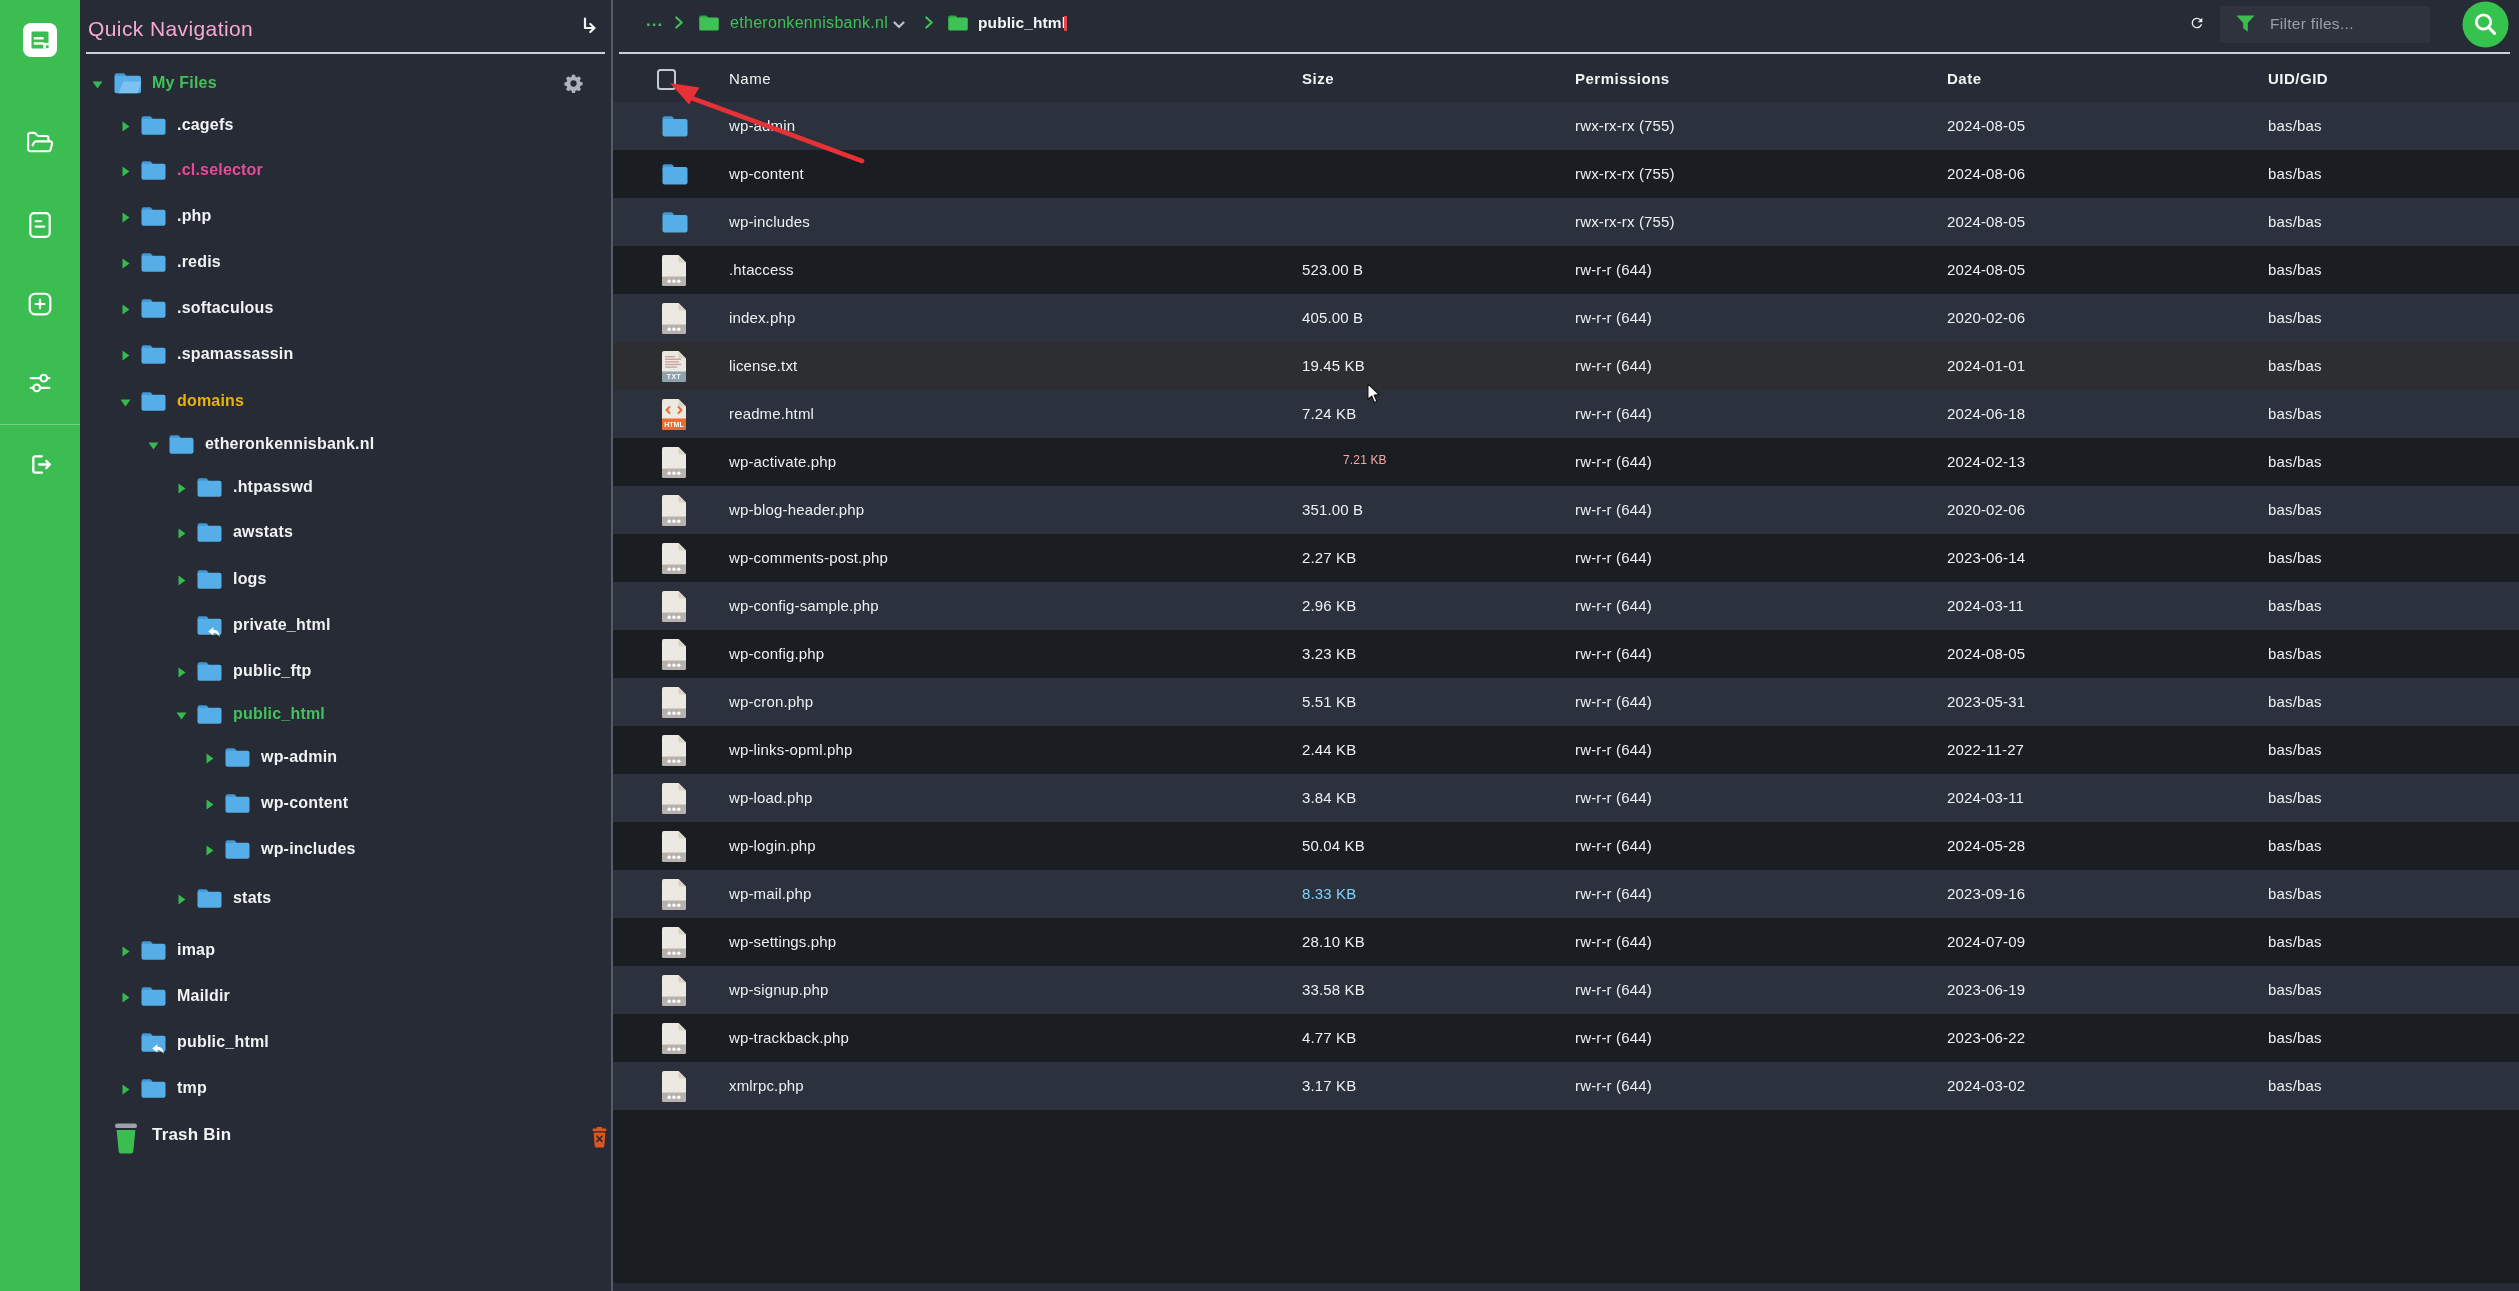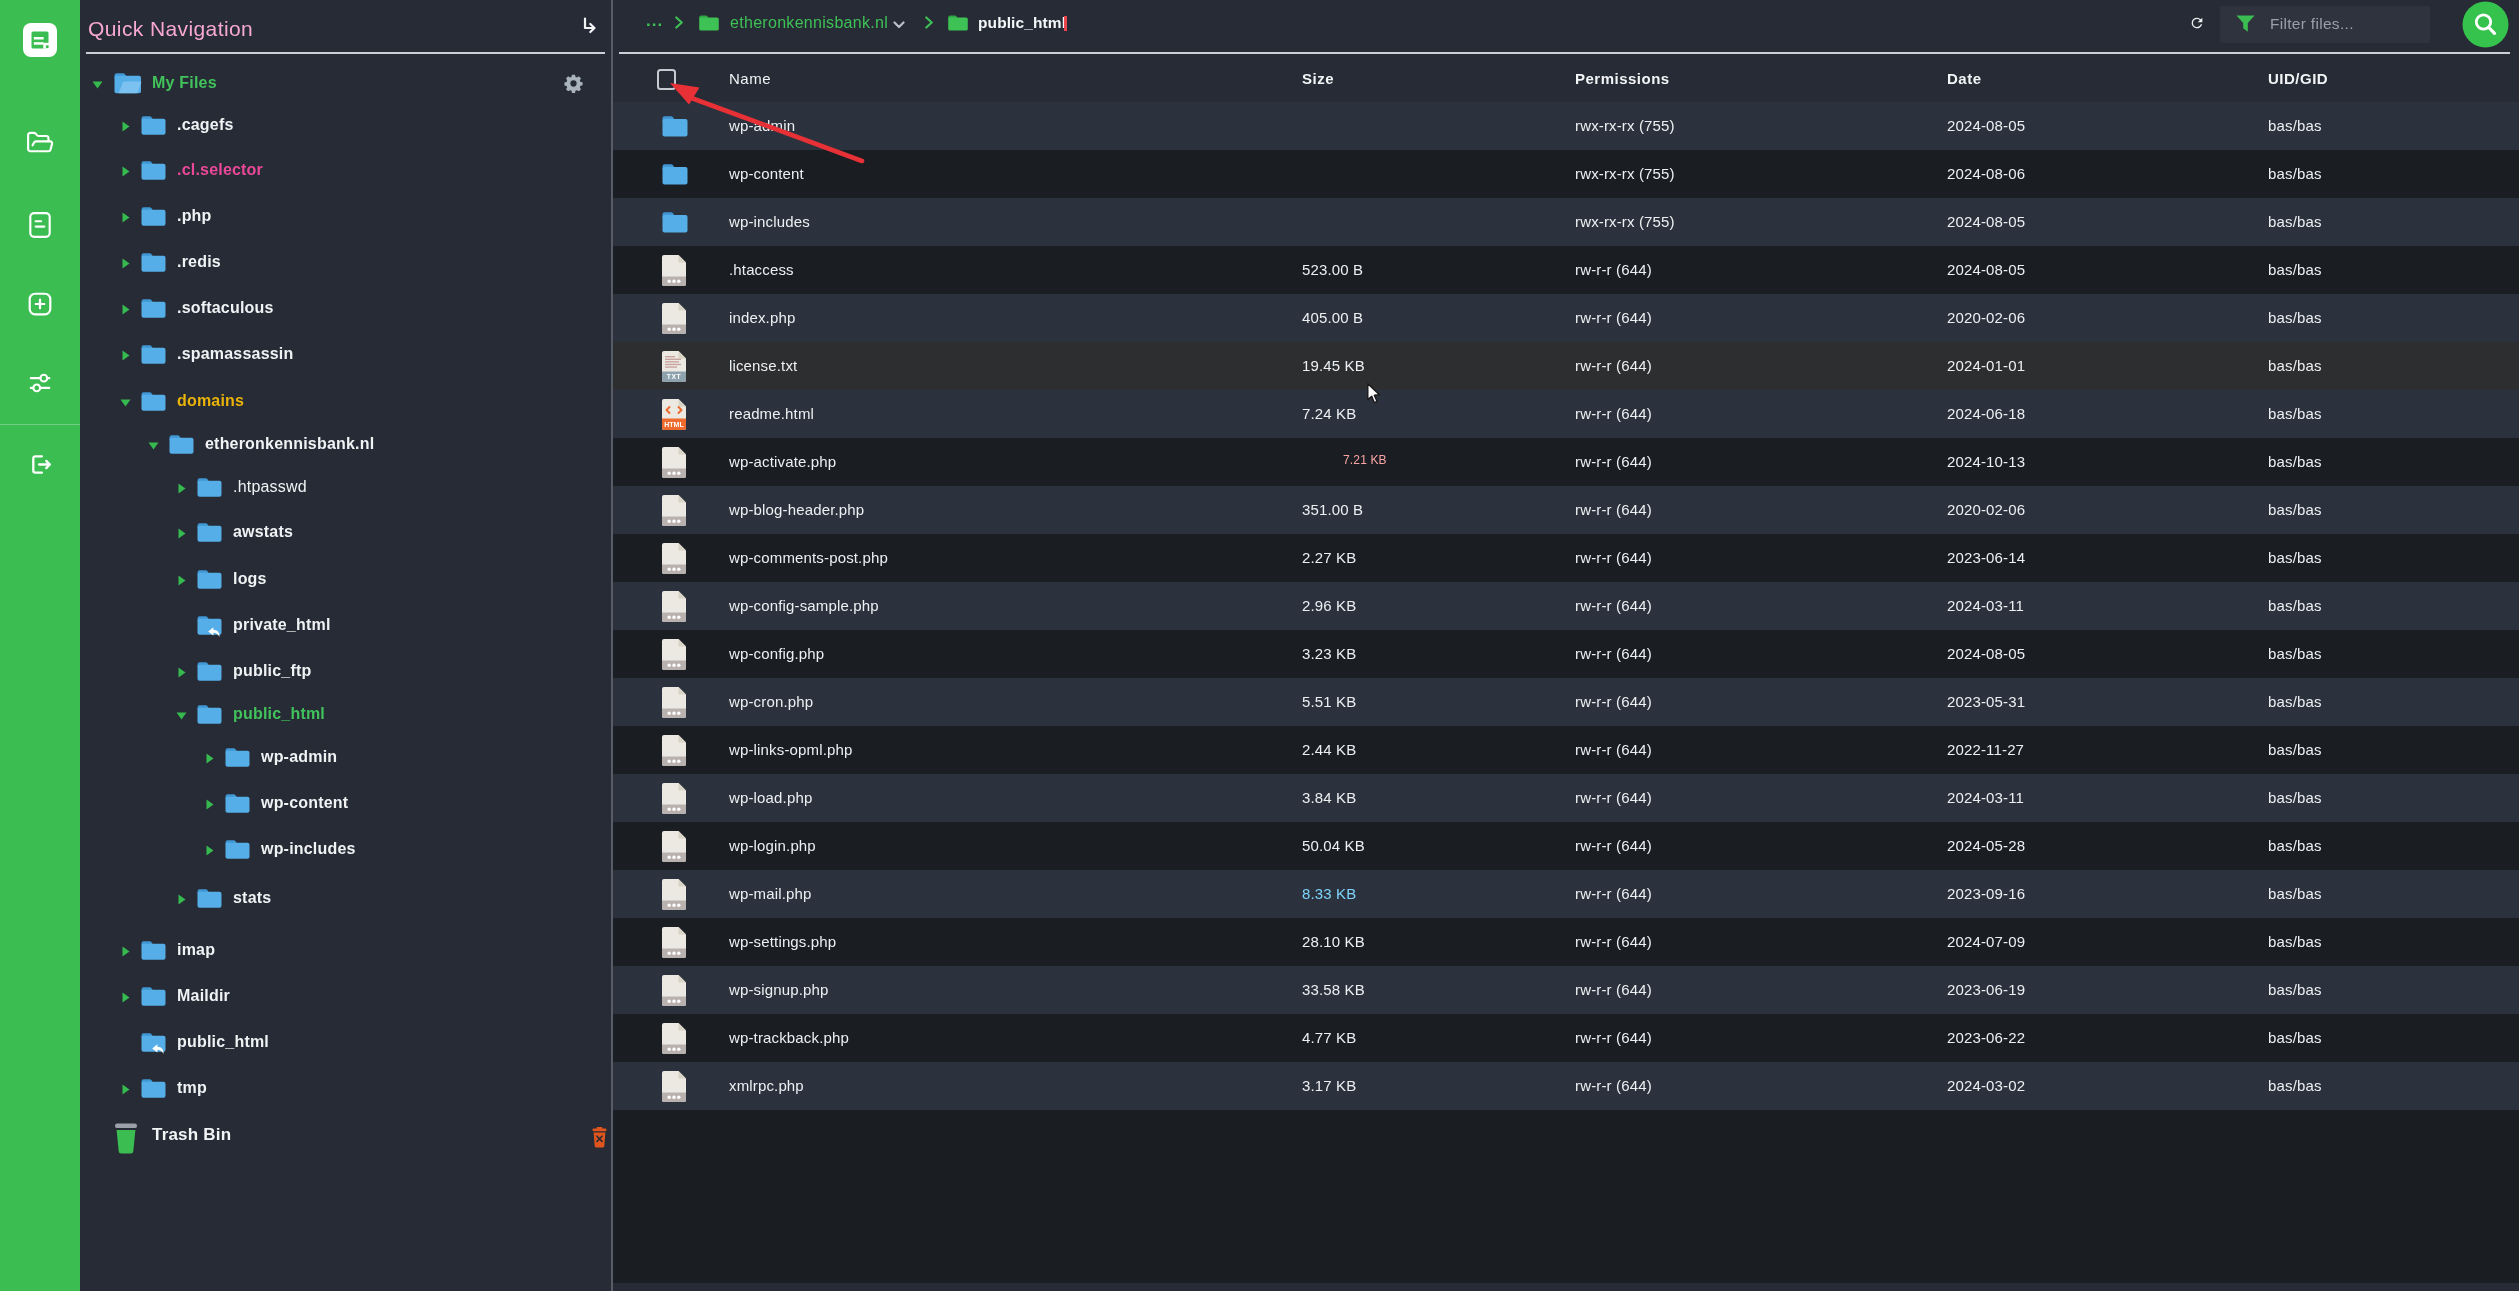--- a/index.html
+++ b/index.html
@@ -130,21 +130,21 @@
         <rect x="1.5" y="3.8" width="24" height="16" rx="2" fill="#55aee8"></rect>
       </svg>
 <div class="lbl" style="left:125px;top:435px;font-size:16px;font-weight:700;color:#f0f2f4;letter-spacing:0.2px">etheronkennisbank.nl</div>
 <svg class="abs" style="left:98px;top:483px" width="8" height="11">
         <polygon points="0.5,0.5 7.5,5.5 0.5,10.5" fill="#36b94e"></polygon>
       </svg>
 <svg class="abs" style="left:116px;top:477px" width="27" height="21" viewBox="0 0 27 21">
         <path d="M1.5 6 V3.4 Q1.5 1.2 3.7 1.2 H9.6 Q11 1.2 11.7 2.4 L13 4.6 Z" fill="#3f97d3"></path>
         <rect x="1.5" y="3.8" width="24" height="16" rx="2" fill="#55aee8"></rect>
       </svg>
-<div class="lbl" style="left:153px;top:478px;font-size:16px;font-weight:400;color:#f0f2f4;letter-spacing:0.2px">.htpasswd</div>
+<div class="lbl" style="left:153px;top:478px;font-size:16px;font-weight:700;color:#f0f2f4;letter-spacing:0.2px">.htpasswd</div>
 <svg class="abs" style="left:98px;top:528px" width="8" height="11">
         <polygon points="0.5,0.5 7.5,5.5 0.5,10.5" fill="#36b94e"></polygon>
       </svg>
 <svg class="abs" style="left:116px;top:522px" width="27" height="21" viewBox="0 0 27 21">
         <path d="M1.5 6 V3.4 Q1.5 1.2 3.7 1.2 H9.6 Q11 1.2 11.7 2.4 L13 4.6 Z" fill="#3f97d3"></path>
         <rect x="1.5" y="3.8" width="24" height="16" rx="2" fill="#55aee8"></rect>
       </svg>
 <div class="lbl" style="left:153px;top:523px;font-size:16px;font-weight:700;color:#f0f2f4;letter-spacing:0.2px">awstats</div>
 <svg class="abs" style="left:98px;top:575px" width="8" height="11">
         <polygon points="0.5,0.5 7.5,5.5 0.5,10.5" fill="#36b94e"></polygon>
@@ -340,21 +340,21 @@
         <path d="M1 3 Q1 1 3 1 H17.5 L25 8.5 V30 Q25 32 23 32 H3 Q1 32 1 30 Z" fill="#ece9e2"></path>
         <path d="M17.5 1 L25 8.5 H17.5 Z" fill="#d8d4c6"></path>
         <path d="M1 22.5 H25 V30 Q25 32 23 32 H3 Q1 32 1 30 Z" fill="#b9b1ae"></path>
         <circle cx="8.2" cy="27.2" r="1.7" fill="#ffffff"></circle>
         <circle cx="13" cy="27.2" r="1.7" fill="#ffffff"></circle>
         <circle cx="17.8" cy="27.2" r="1.7" fill="#ffffff"></circle>
       </svg>
 <div class="lbl" style="left:116px;top:453px;font-size:15px;color:#edf0f2;letter-spacing:0.15px">wp-activate.php</div>
 <div class="lbl" style="left:730px;top:453px;font-size:12px;color:#fca5a5;letter-spacing:0.15px">7.21 KB</div>
 <div class="lbl" style="left:962px;top:453px;font-size:15px;color:#edf0f2;letter-spacing:0.15px">rw-r-r (644)</div>
-<div class="lbl" style="left:1334px;top:453px;font-size:15px;color:#edf0f2;letter-spacing:0.15px">2024-10-13</div>
+<div class="lbl" style="left:1334px;top:453px;font-size:15px;color:#edf0f2;letter-spacing:0.15px">2024-02-13</div>
 <div class="lbl" style="left:1655px;top:453px;font-size:15px;color:#edf0f2;letter-spacing:0.15px">bas/bas</div>
 <div class="abs" style="left:0;top:486px;width:1906px;height:48px;background:#2c323d"></div>
 <svg class="abs" style="left:48px;top:494px" width="26" height="33" viewBox="0 0 26 33">
         <path d="M1 3 Q1 1 3 1 H17.5 L25 8.5 V30 Q25 32 23 32 H3 Q1 32 1 30 Z" fill="#ece9e2"></path>
         <path d="M17.5 1 L25 8.5 H17.5 Z" fill="#d8d4c6"></path>
         <path d="M1 22.5 H25 V30 Q25 32 23 32 H3 Q1 32 1 30 Z" fill="#b9b1ae"></path>
         <circle cx="8.2" cy="27.2" r="1.7" fill="#ffffff"></circle>
         <circle cx="13" cy="27.2" r="1.7" fill="#ffffff"></circle>
         <circle cx="17.8" cy="27.2" r="1.7" fill="#ffffff"></circle>
       </svg>

